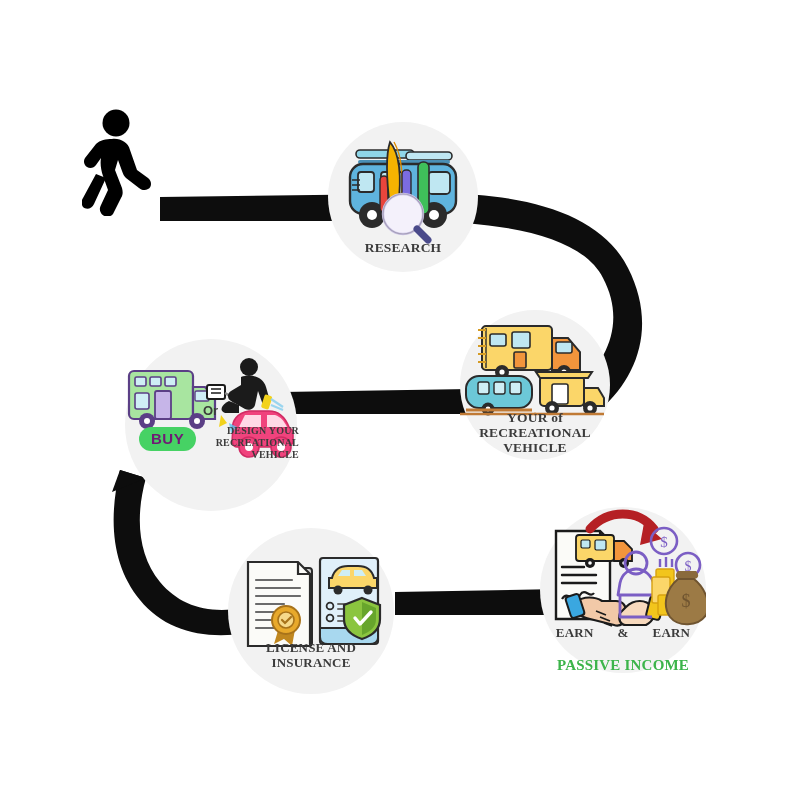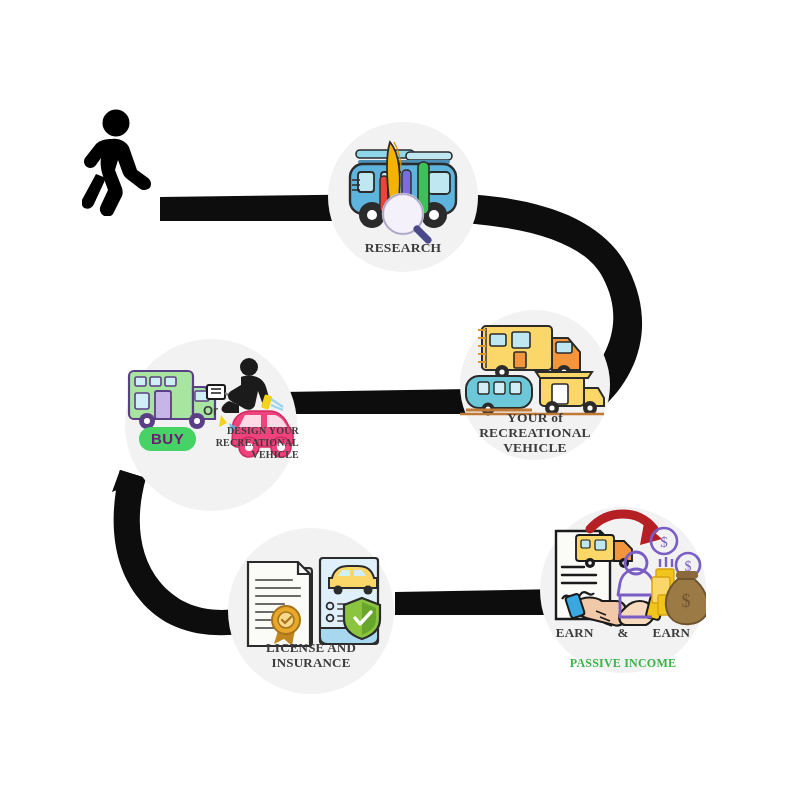--- a/index.html
+++ b/index.html
@@ -83,21 +83,21 @@
   }
   .deal-line1 {
     display: flex;
     justify-content: center;
     gap: 24px;
     color: #3b3b3b;
   }
   .deal-line2 {
     color: #3cb44a;
     margin-top: 2px;
-    font-size: 12px;
+    font-size: 15px;
   }
   .buy-badge {
     position: absolute;
     left: 14px;
     top: 88px;
     background: #46d264;
     color: #701a75;
     font-weight: bold;
     font-size: 15px;
     padding: 3px 12px 4px 12px;

